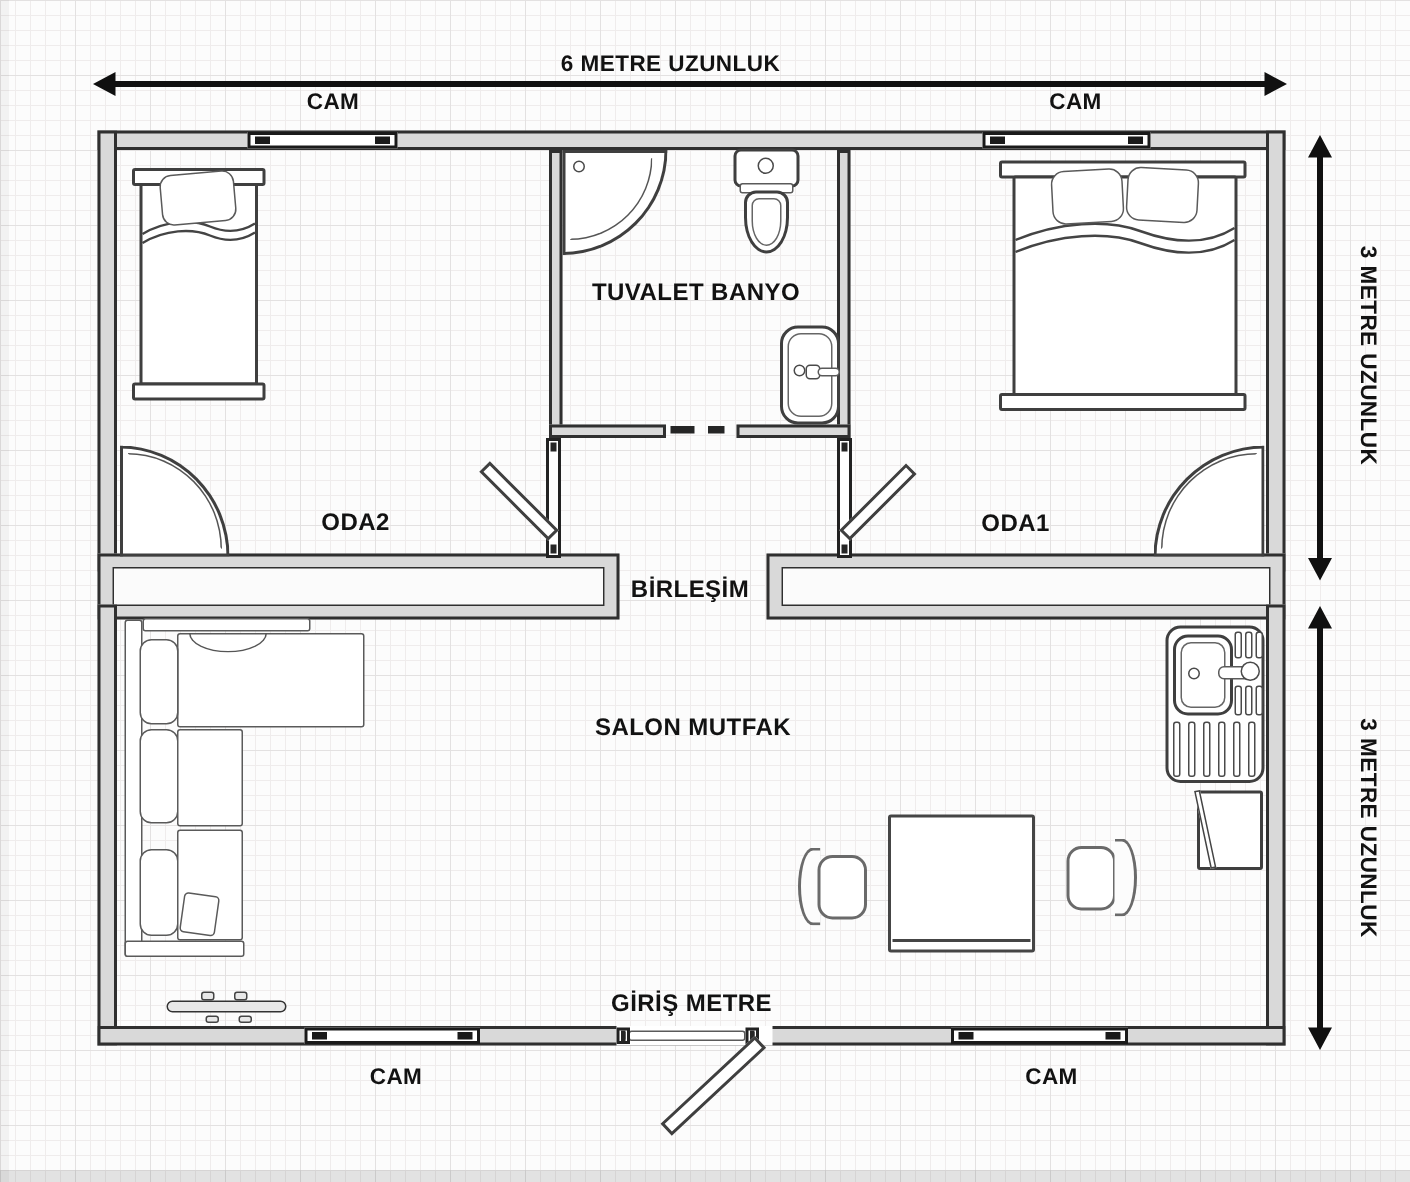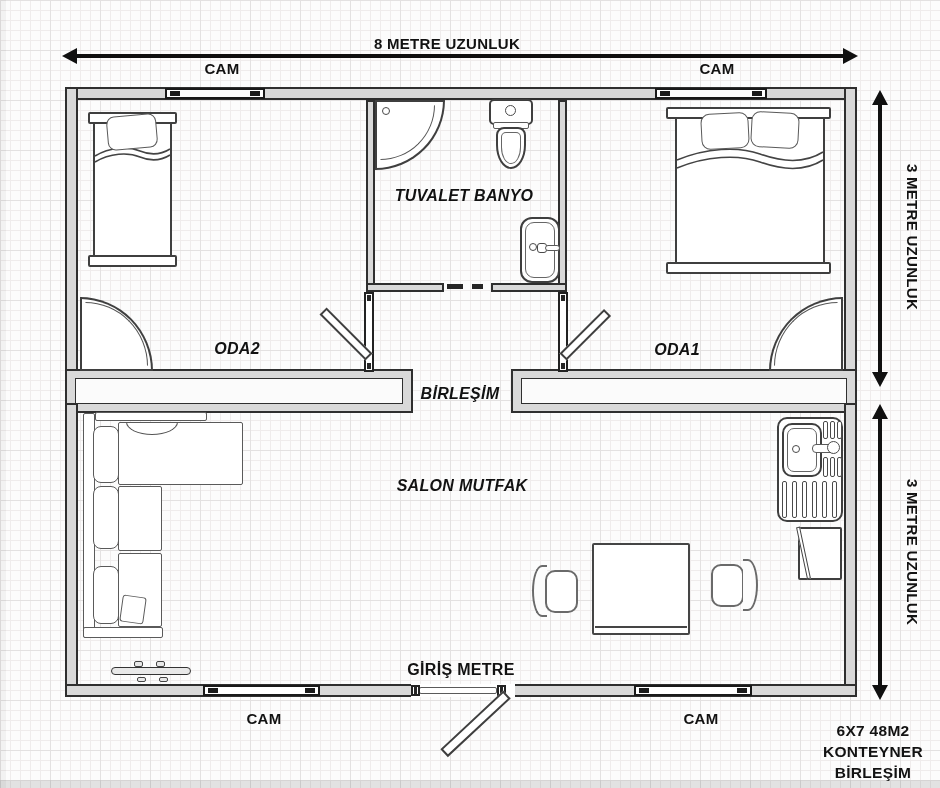--- a/index.html
+++ b/index.html
@@ -21,39 +21,39 @@
   .win::before, .win::after { content:""; position:absolute; top:1px; bottom:1px; width:10px; background:#1a1a1a; }
   .win::before { left:3px; } .win::after { right:3px; }
   .furn { position:absolute; box-sizing:border-box; background:#fff; border:2px solid #3f3f3f; border-radius:2px; }
   .thin { border-width:1.5px; border-color:#5a5a5a; }
   .post { position:absolute; box-sizing:border-box; background:#fff; border:2px solid #222; }
   .post::before, .post::after { content:""; position:absolute; left:1px; right:1px; height:6px; background:#262626; }
   .post::before { top:1px; } .post::after { bottom:1px; }
   .leaf { position:absolute; box-sizing:border-box; background:#fff; border:2px solid #3f3f3f; }
   .lbl { position:absolute; transform:translate(-50%,-50%); font-weight:bold; color:#121212;
          white-space:nowrap; font-size:15px; letter-spacing:.3px; }
-  .room-lbl { font-size:16px;font-style:italic; }
+  .room-lbl { font-size:16px; }
   .vlbl { writing-mode:vertical-rl; transform:translate(-50%,-50%); }
   .aline { position:absolute; background:#101010; }
   .ah { position:absolute; width:0; height:0; }
   .slat { position:absolute; box-sizing:border-box; width:5px; background:#fff; border:1.2px solid #4a4a4a; border-radius:2px; }
   .circle { position:absolute; box-sizing:border-box; background:#fff; border:1.5px solid #4a4a4a; border-radius:50%; }
   svg.sketch { position:absolute; overflow:visible; }
   .note { position:absolute; transform:translate(-50%,-50%); text-align:center; font-weight:bold;
           font-size:15.5px; color:#121212; line-height:21px; letter-spacing:.3px; }
 </style>
 </head>
 <body>
 
 <div class="plan">
 
   <div class="abs" style="left:0;top:780px;width:940px;height:8px;background:rgba(0,0,0,.10);"></div>
   <div class="abs" style="left:0;top:0;width:6px;height:788px;background:rgba(0,0,0,.04);"></div>
 
-  <div class="lbl" style="left:447px;top:43px;">8 METRE UZUNLUK</div>
+  <div class="lbl" style="left:447px;top:43px;">6 METRE UZUNLUK</div>
   <div class="aline" style="left:74px;top:54px;width:770px;height:4px;"></div>
   <div class="ah" style="left:62px;top:48px;border-top:8px solid transparent;border-bottom:8px solid transparent;border-right:15px solid #101010;"></div>
   <div class="ah" style="left:843px;top:48px;border-top:8px solid transparent;border-bottom:8px solid transparent;border-left:15px solid #101010;"></div>
 
   <div class="lbl" style="left:222px;top:68px;">CAM</div>
   <div class="lbl" style="left:717px;top:68px;">CAM</div>
 
   <div class="wall" style="left:65px;top:87px;width:792px;height:13px;"></div>
   <div class="wall" style="left:65px;top:87px;width:13px;height:294px;"></div>
   <div class="wall" style="left:844px;top:87px;width:13px;height:294px;"></div>
@@ -199,19 +199,14 @@
   <div class="aline" style="left:878px;top:103px;width:4px;height:270px;"></div>
   <div class="ah" style="left:872px;top:90px;border-left:8px solid transparent;border-right:8px solid transparent;border-bottom:15px solid #101010;"></div>
   <div class="ah" style="left:872px;top:372px;border-left:8px solid transparent;border-right:8px solid transparent;border-top:15px solid #101010;"></div>
   <div class="lbl vlbl" style="left:912px;top:237px;">3 METRE UZUNLUK</div>
 
   <div class="aline" style="left:878px;top:417px;width:4px;height:270px;"></div>
   <div class="ah" style="left:872px;top:404px;border-left:8px solid transparent;border-right:8px solid transparent;border-bottom:15px solid #101010;"></div>
   <div class="ah" style="left:872px;top:685px;border-left:8px solid transparent;border-right:8px solid transparent;border-top:15px solid #101010;"></div>
   <div class="lbl vlbl" style="left:912px;top:552px;">3 METRE UZUNLUK</div>
 
-  <div class="note" style="left:873px;top:751px;">
-    <div>6X7 48M2</div>
-    <div>KONTEYNER</div>
-    <div>BİRLEŞİM</div>
-  </div>
 
 </div>
 
 </body></html>

